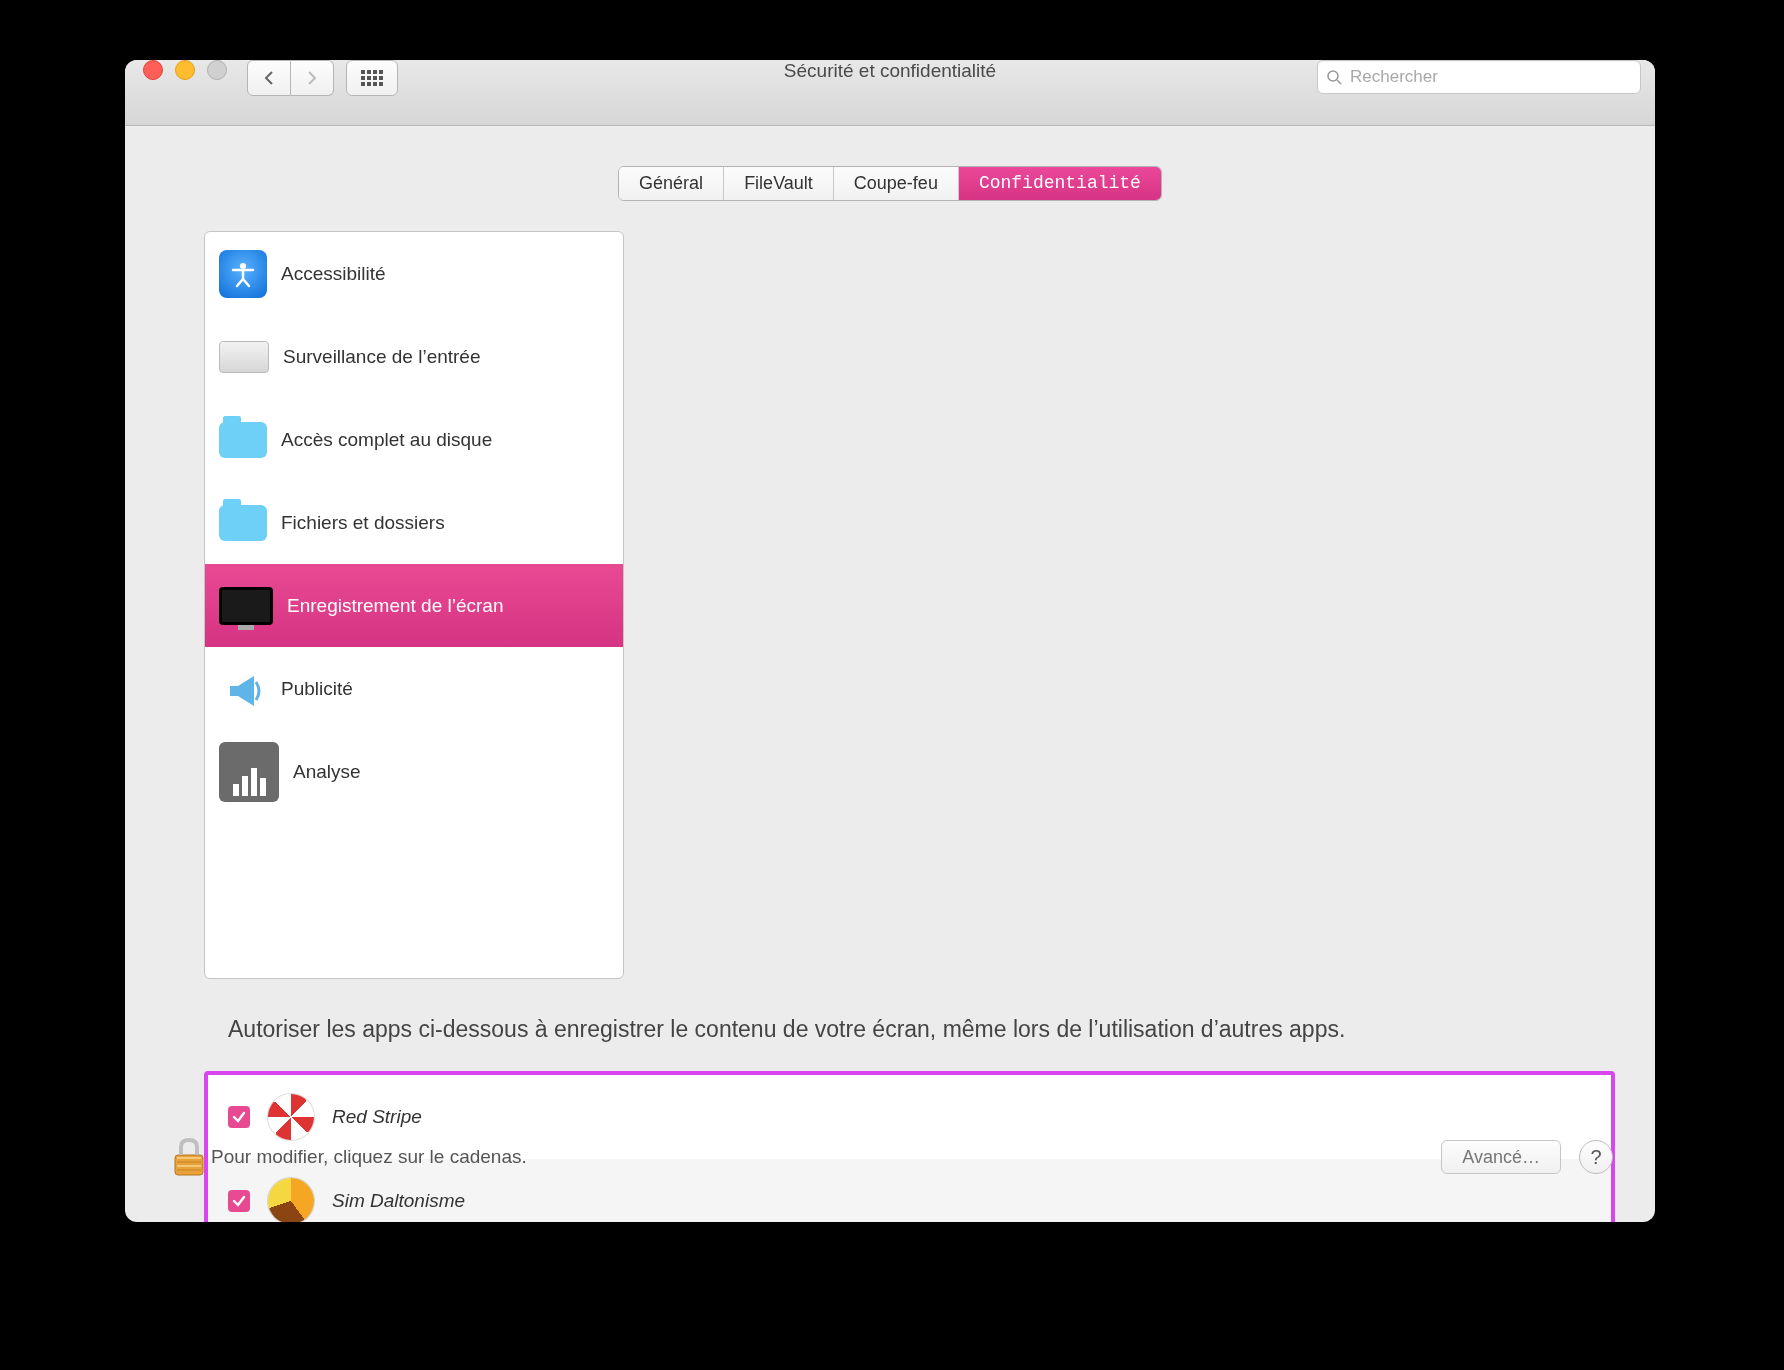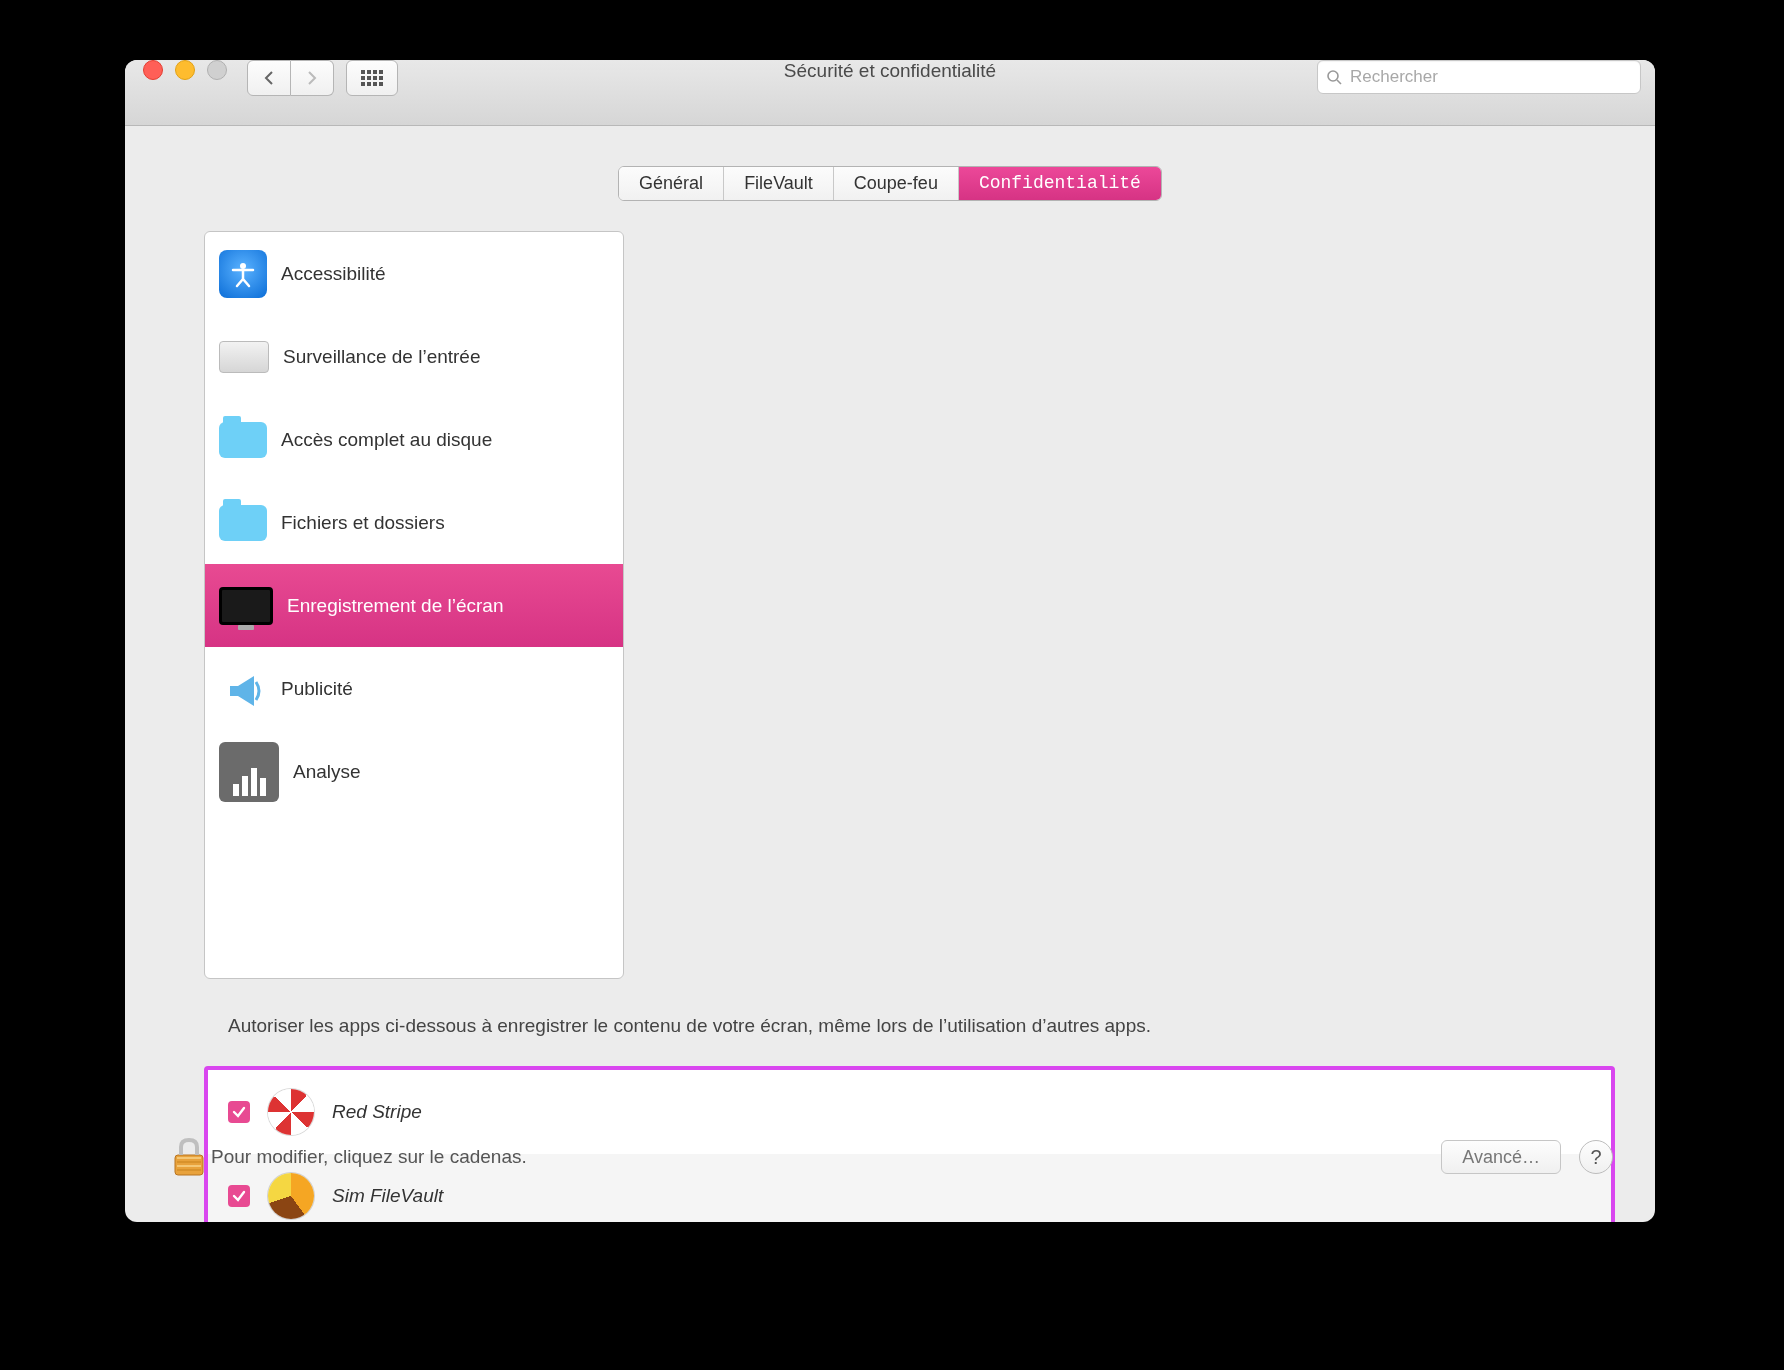--- a/index.html
+++ b/index.html
@@ -186,21 +186,21 @@
 }
 .sidebar-label {
   font-size: 19px;
 }
 
 
 .pane {
   flex: 1;
 }
 .pane-desc {
-  font-size: 19px;
+  font-size: 23px;
   color: #444;
   margin: 14px 4px 26px 24px;
   line-height: 1.4;
 }
 .app-list {
   background: #fff;
   border: 4px solid #d946ef;
   border-radius: 4px;
   overflow: hidden;
   height: 352px;
@@ -428,21 +428,21 @@
           <div class="app-icon red-stripe"></div>
           <span class="app-label">Red Stripe</span>
         </div>
         <div class="app-row odd">
           <div class="chk">
             <svg width="14" height="14" viewBox="0 0 14 14">
                 <path d="M2 7 L6 11 L12 3" stroke="#fff" stroke-width="2.4" fill="none" stroke-linecap="round"></path>
               </svg>
           </div>
           <div class="app-icon sim-dalton"></div>
-          <span class="app-label">Sim FileVault</span>
+          <span class="app-label">Sim Daltonisme</span>
         </div>
         <div class="empty-row"></div>
         <div class="empty-row odd"></div>
         <div class="empty-row"></div>
       </div>
     </div>
   </div>
 
   <div class="footer">
     <svg class="lock-icon" viewBox="0 0 44 44">

